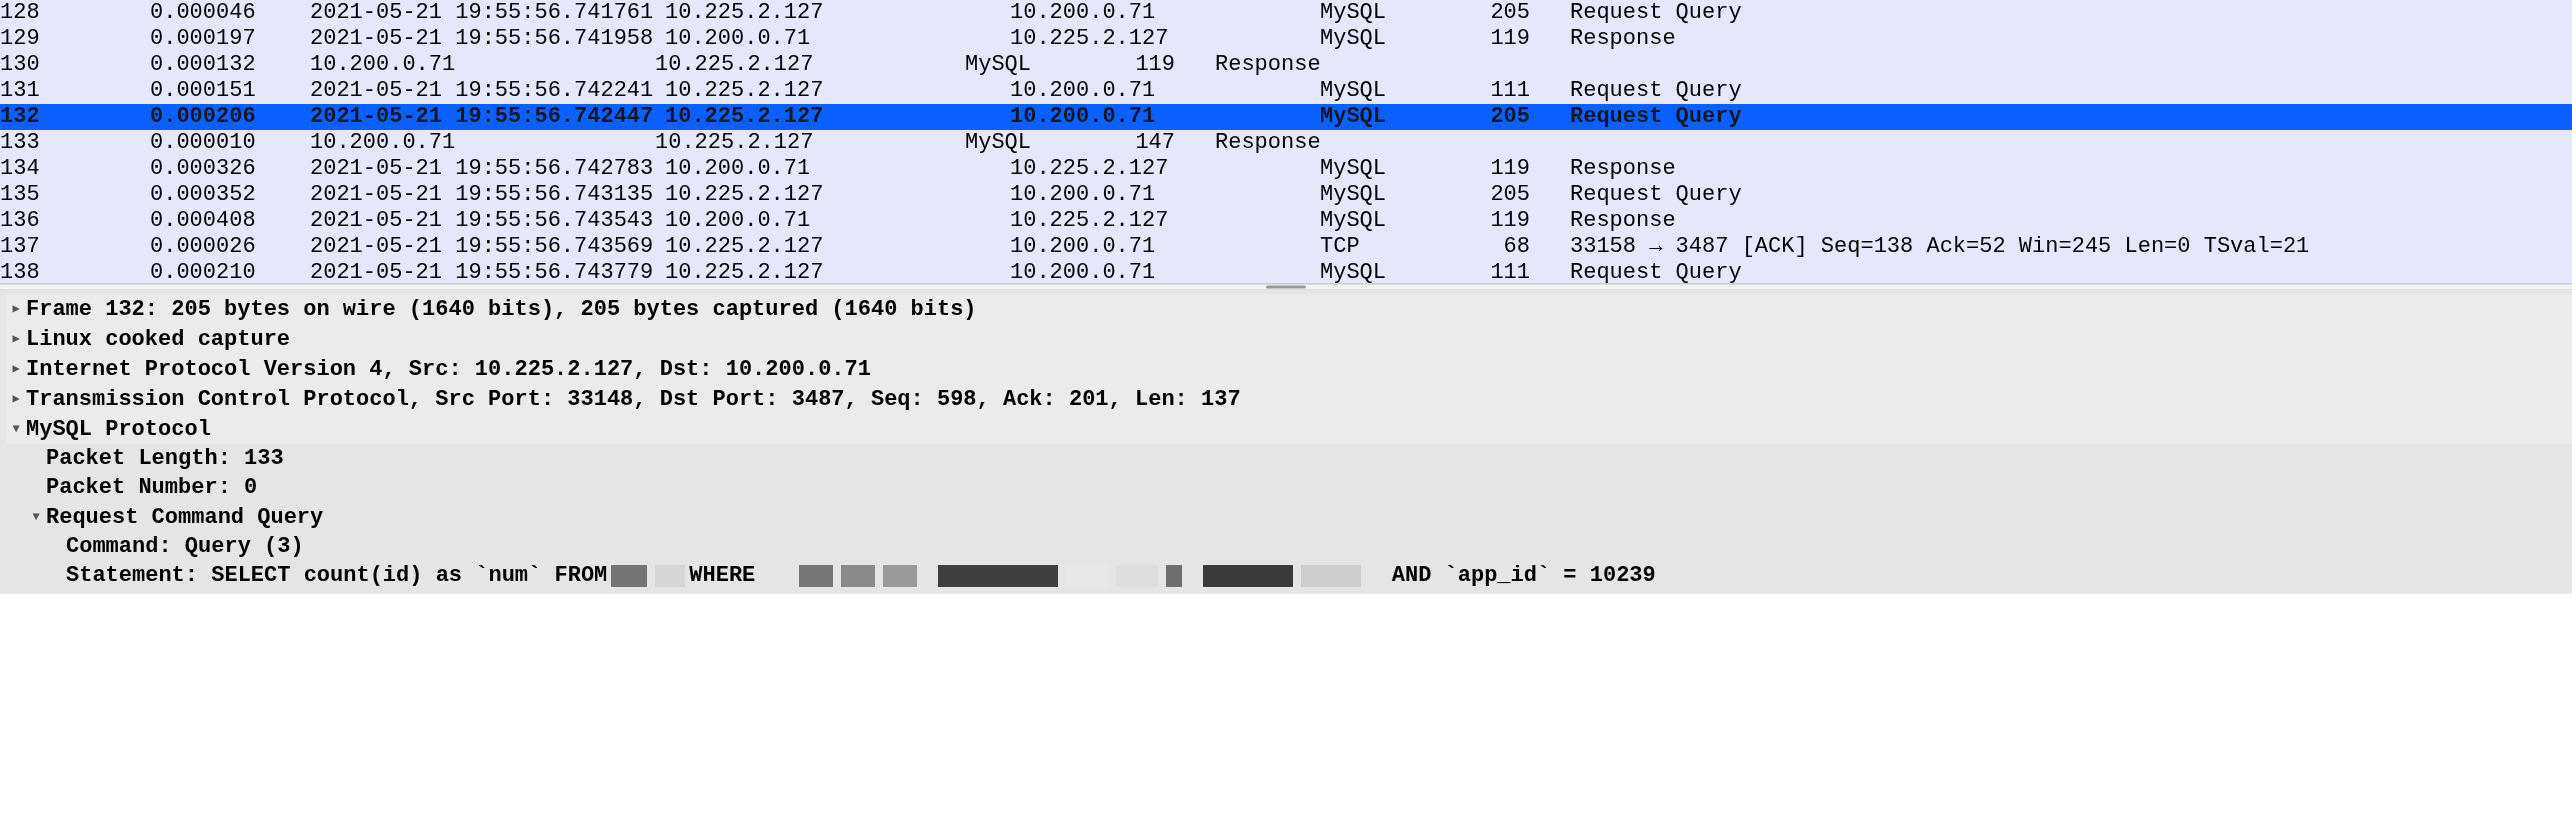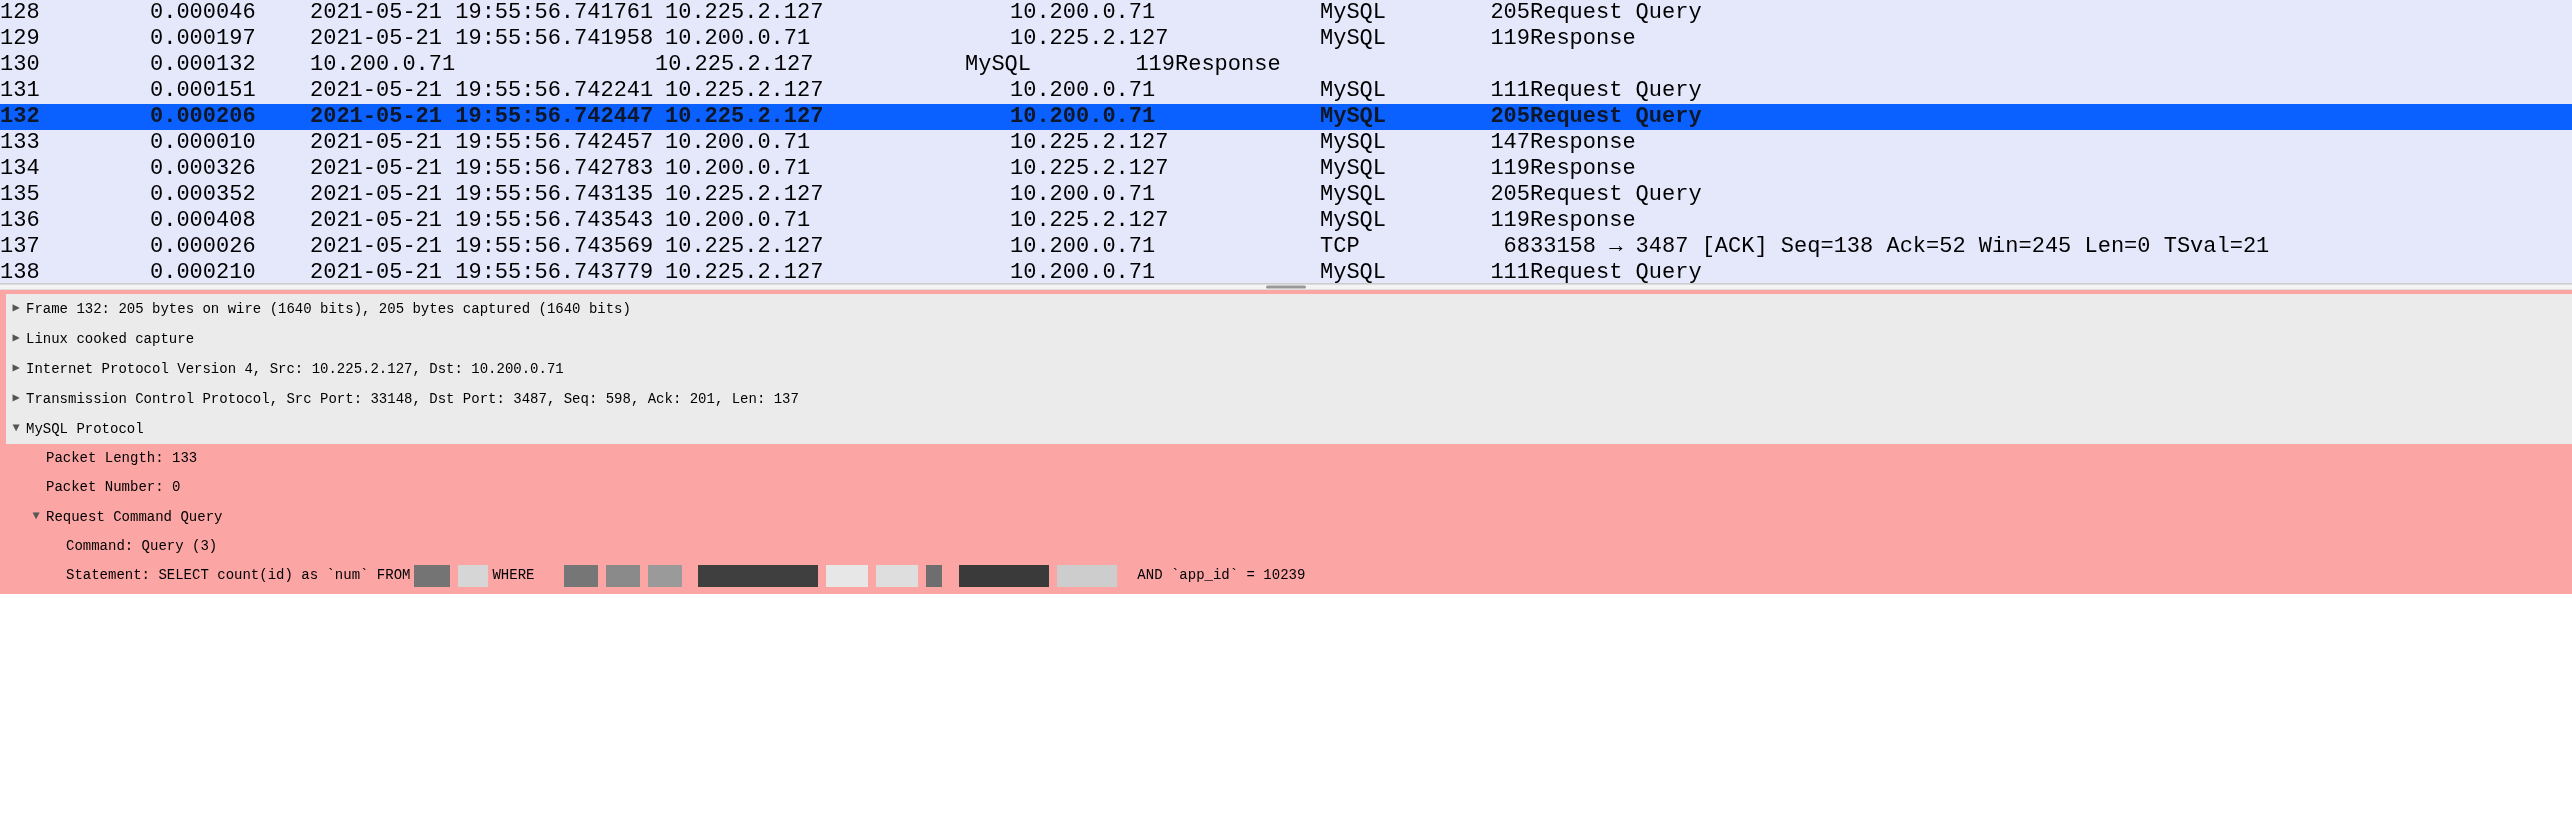--- a/index.html
+++ b/index.html
@@ -30,44 +30,45 @@
       color: #0f172a;
       font-weight: bold;
     }
     .col-num { width: 150px; padding-right: 20px; }
     .col-delta { width: 160px; padding-right: 10px; }
     .col-time { width: 355px; padding-right: 10px; }
     .col-src { width: 345px; padding-right: 10px; }
     .col-dst { width: 310px; padding-right: 10px; }
     .col-proto { width: 125px; padding-right: 10px; }
     .col-len { width: 85px; text-align: right; }
-    .col-info { flex: 1; overflow: hidden; }
+    .col-info { flex: 1; overflow: hidden; margin-left: 40px; }
     .divider-handle {
       height: 6px;
       background: #f4f4f4;
       border-top: 1px solid #ddd;
       border-bottom: 1px solid #ddd;
       position: relative;
     }
     .divider-handle::after {
       content: "";
       position: absolute;
       left: 50%;
       top: 50%;
       transform: translate(-50%, -50%);
       width: 40px;
       height: 3px;
       background: #999;
       border-radius: 2px;
     }
     .details-pane {
       padding: 4px 0 4px 6px;
-      background: #fca5a5;
-      font-size: 14px;
+      background: #e5e5e5;
+      font-size: 22px;
       line-height: 29px;
+      font-weight: bold;
     }
     .tree-item {
       display: flex;
       align-items: center;
     }
     .tree-item.highlight-bg {
       background: #ebebeb;
     }
     .tree-arrow {
       display: inline-block;
@@ -157,21 +158,20 @@
       <div class="col-time">2021-05-21 19:55:56.742447</div>
       <div class="col-src">10.225.2.127</div>
       <div class="col-dst">10.200.0.71</div>
       <div class="col-proto">MySQL</div>
       <div class="col-len">205</div>
       <div class="col-info">Request Query</div>
     </div>
     <div class="packet-row">
       <div class="col-num">133</div>
       <div class="col-delta">0.000010</div>
-      <div class="col-time">2021-05-21 19:55:56.742457</div>
       <div class="col-src">10.200.0.71</div>
       <div class="col-dst">10.225.2.127</div>
       <div class="col-proto">MySQL</div>
       <div class="col-len">147</div>
       <div class="col-info">Response</div>
     </div>
     <div class="packet-row">
       <div class="col-num">134</div>
       <div class="col-delta">0.000326</div>
       <div class="col-time">2021-05-21 19:55:56.742783</div>

